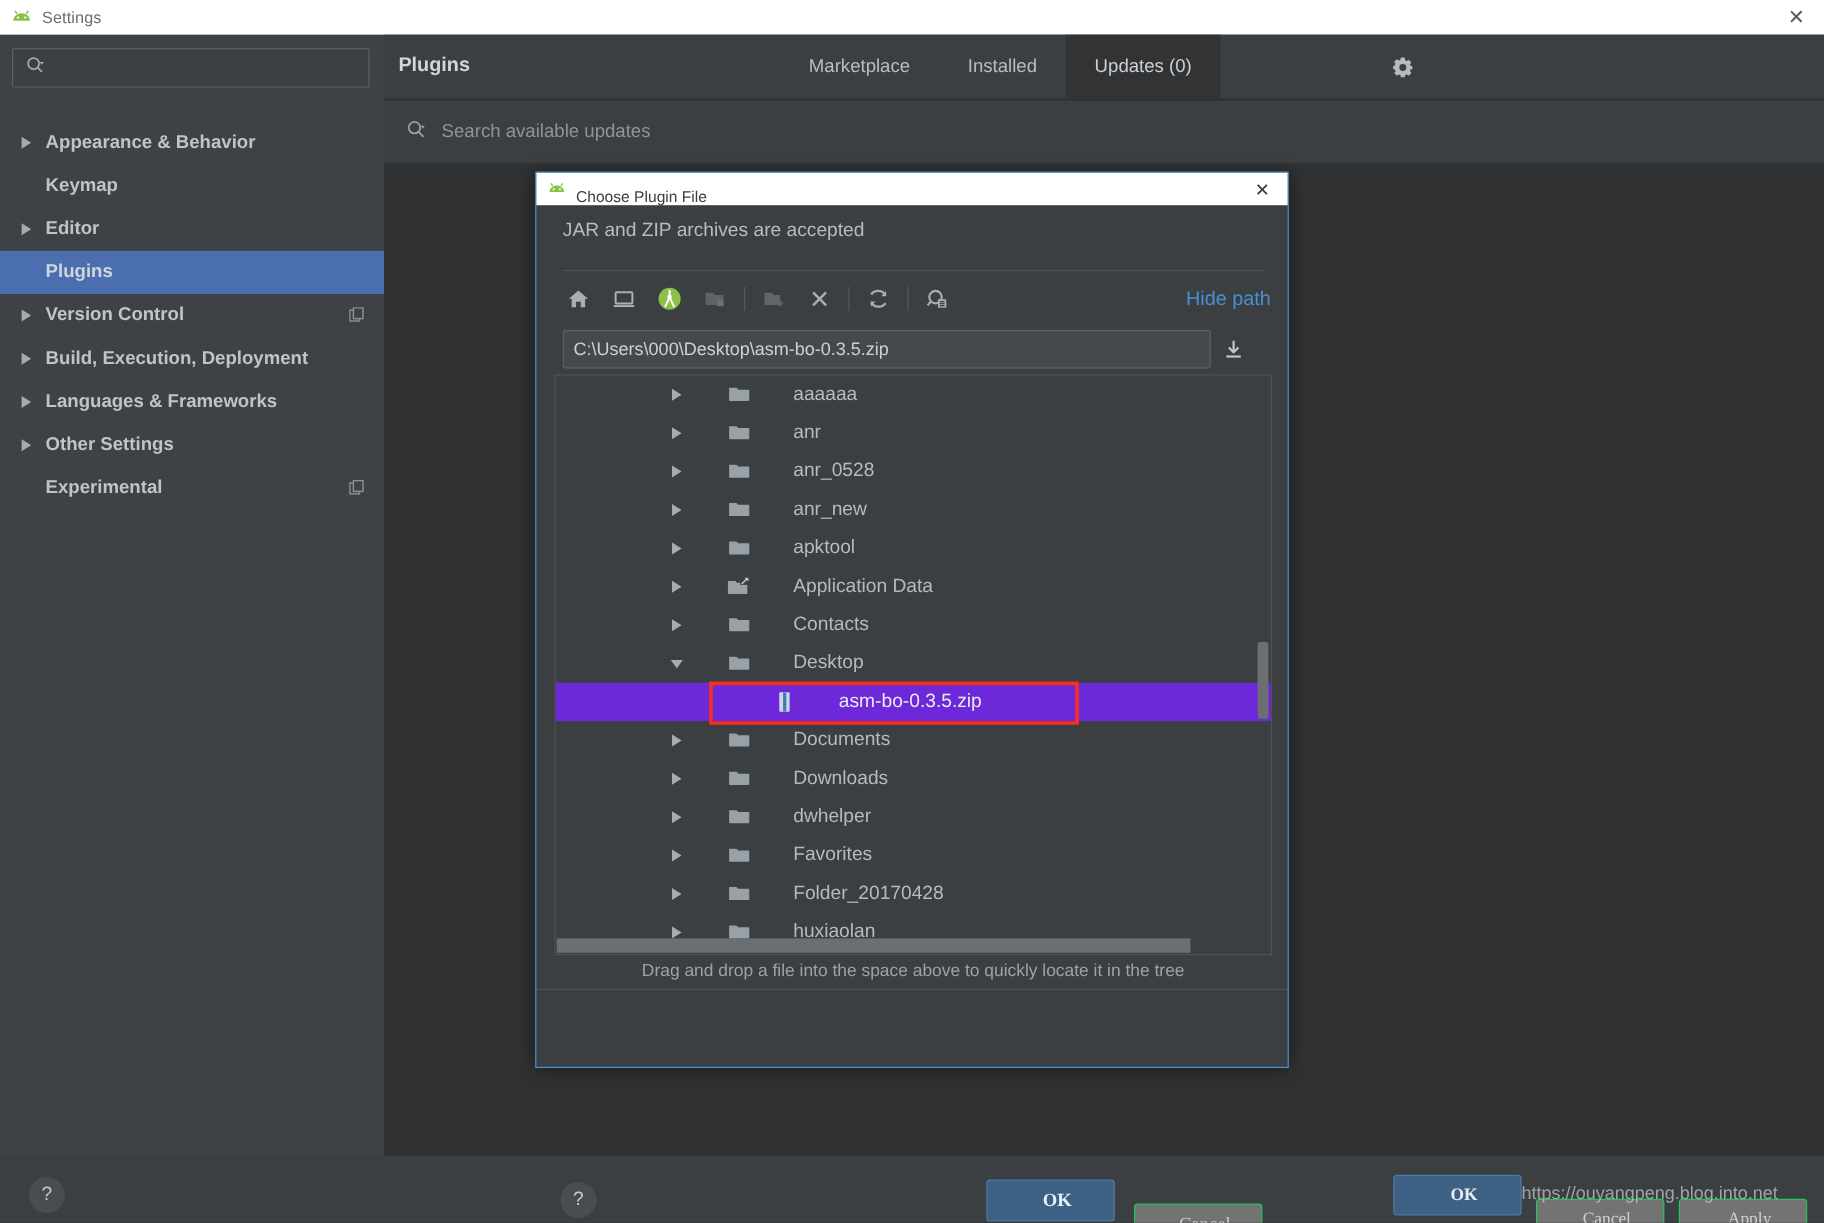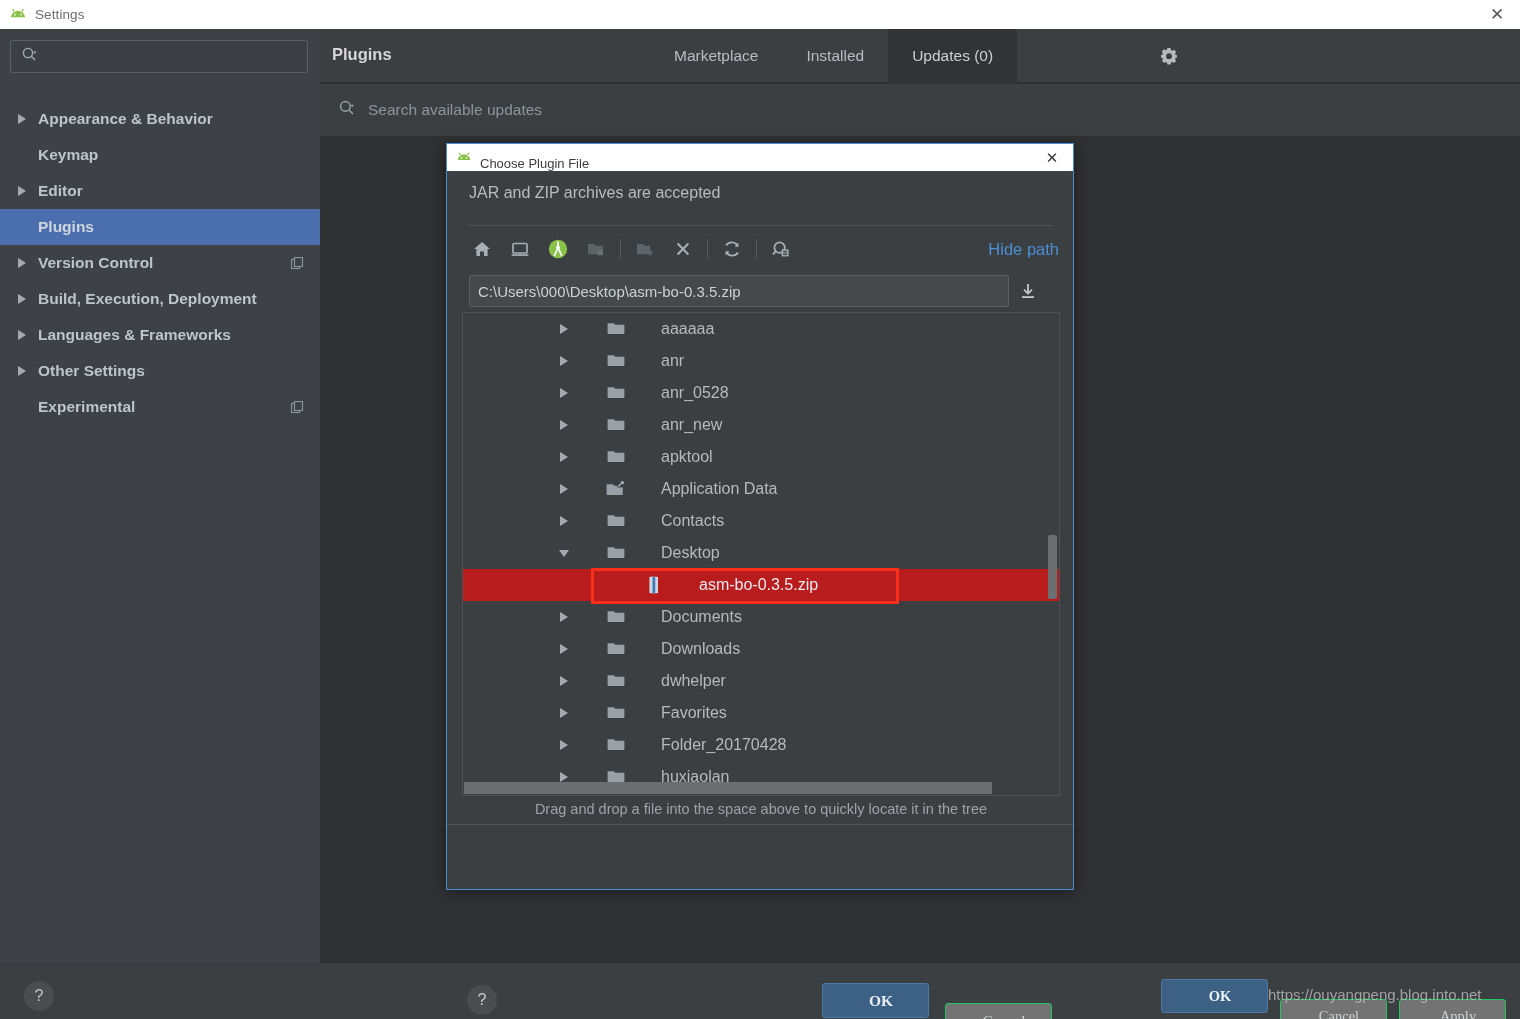--- a/index.html
+++ b/index.html
@@ -182,21 +182,21 @@
   
   .tree-wrap {
     position: absolute; left: 15px; top: 168px; width: 598px; height: 484px;
     background: #3c3f41; border: 1px solid #4e5255; overflow: hidden;
   }
   .tree-rows { position: absolute; left: 0; top: 0; width: 598px; }
   .trow {
     height: 32px; display: flex; align-items: center;
     color: #b6babd; font-size: 16px; white-space: nowrap; gap: 28px;
   }
-  .trow.selected { background: #b91c1c; color: #e7ebf0; }
+  .trow.selected { background: #6d28d9; color: #e7ebf0; }
   .trow .tw { width: 22px; display: flex; align-items: center; justify-content: center; }
   .trow .tw.blank { visibility: hidden; }
   .trow .ficon { width: 22px; display: flex; align-items: center; justify-content: center; margin-left: 2px; }
   .trow .tlabel { margin-left: 6px; }
   .trow.depth1 { padding-left: 90px; }
   .trow.depth2 { padding-left: 128px; }
   .sel-outline {
     position: absolute; left: 128px; top: 255px; width: 308px; height: 36px;
     border: 3px solid #f92f1c; pointer-events: none;
   }

